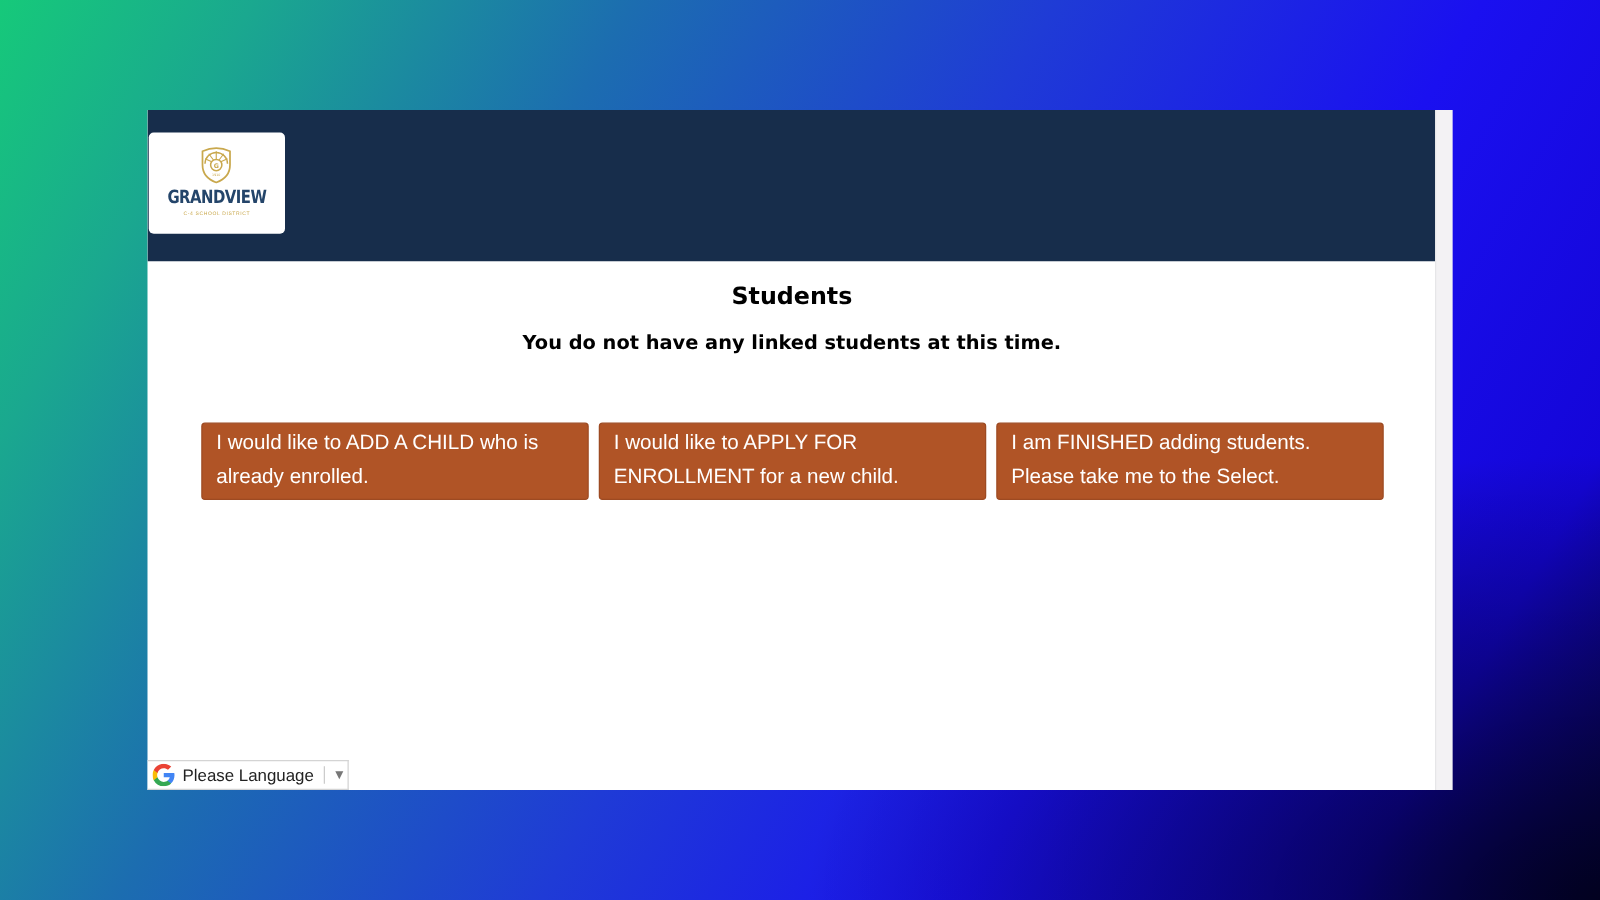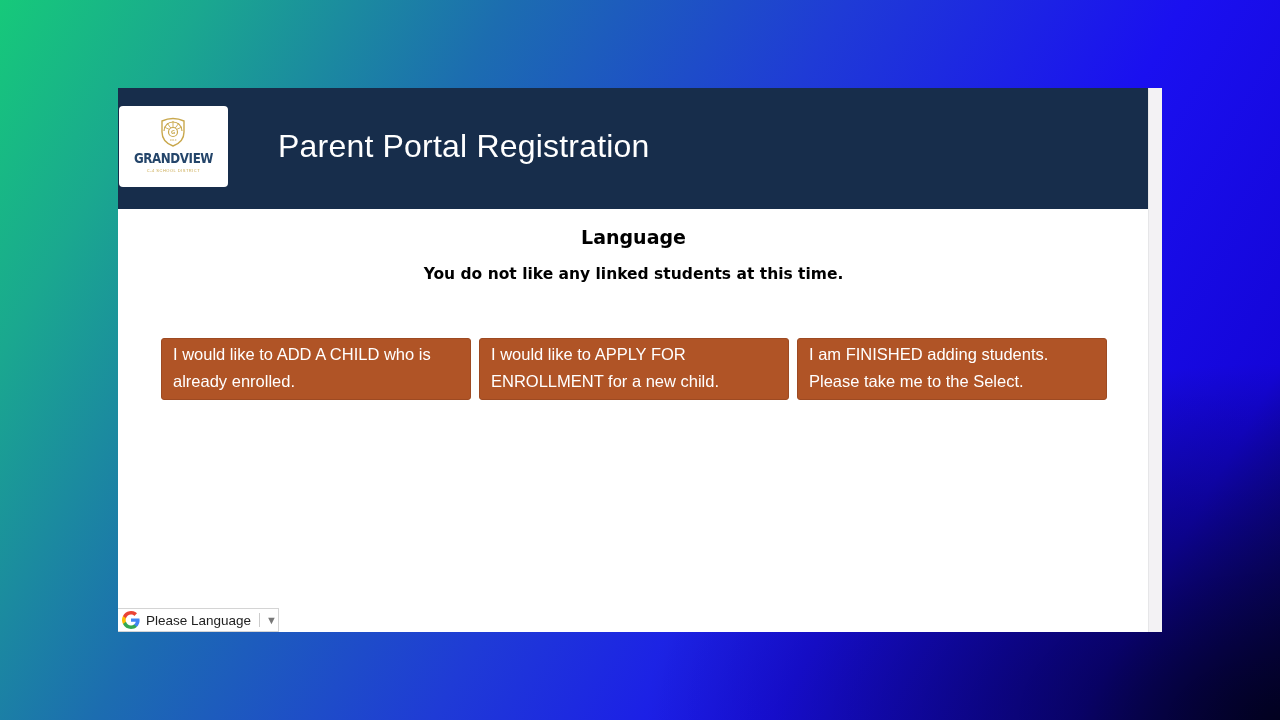--- a/index.html
+++ b/index.html
@@ -47,26 +47,25 @@
           <line x1="14" y1="14" x2="5" y2="10"></line>
           <line x1="14" y1="14" x2="23" y2="10"></line>
         </g>
         <circle cx="14" cy="15" r="4.5" fill="#fff" stroke="#c9a84d" stroke-width="1.2"></circle>
         <text x="14" y="17" font-size="5" text-anchor="middle" fill="#c9a84d" font-family="DejaVu Sans, sans-serif" font-weight="bold">G</text>
         <text x="14" y="24" font-size="2.6" text-anchor="middle" fill="#c9a84d" font-family="DejaVu Sans, sans-serif">1910</text>
       </svg>
       <div class="name">GRANDVIEW</div>
       <div class="sub">C-4 SCHOOL DISTRICT</div>
     </div>
-    <div class="title">Parent Portal Registration</div>
   </div>
 
   <div class="content">
-    <div class="h2">Language</div>
-    <div class="msg">You do not like any linked students at this time.</div>
+    <div class="h2">Students</div>
+    <div class="msg">You do not have any linked students at this time.</div>
 
     <div class="btn btn1">I would like to ADD A CHILD who is already enrolled.</div>
     <div class="btn btn2">I would like to APPLY FOR ENROLLMENT for a new child.</div>
     <div class="btn btn3">I am FINISHED adding students. Please take me to the Select.</div>
   </div>
 
   <div class="lang">
     <svg class="g" viewBox="0 0 18 18">
       <path d="M17.6 9.2c0-.6-.1-1.2-.2-1.8H9v3.4h4.8a4.1 4.1 0 0 1-1.8 2.7v2.2h2.9c1.7-1.6 2.7-3.9 2.7-6.5z" fill="#4285F4"></path>
       <path d="M9 18c2.4 0 4.5-.8 5.9-2.2l-2.9-2.2c-.8.5-1.8.9-3 .9-2.3 0-4.3-1.6-5-3.7H1v2.3A9 9 0 0 0 9 18z" fill="#34A853"></path>

